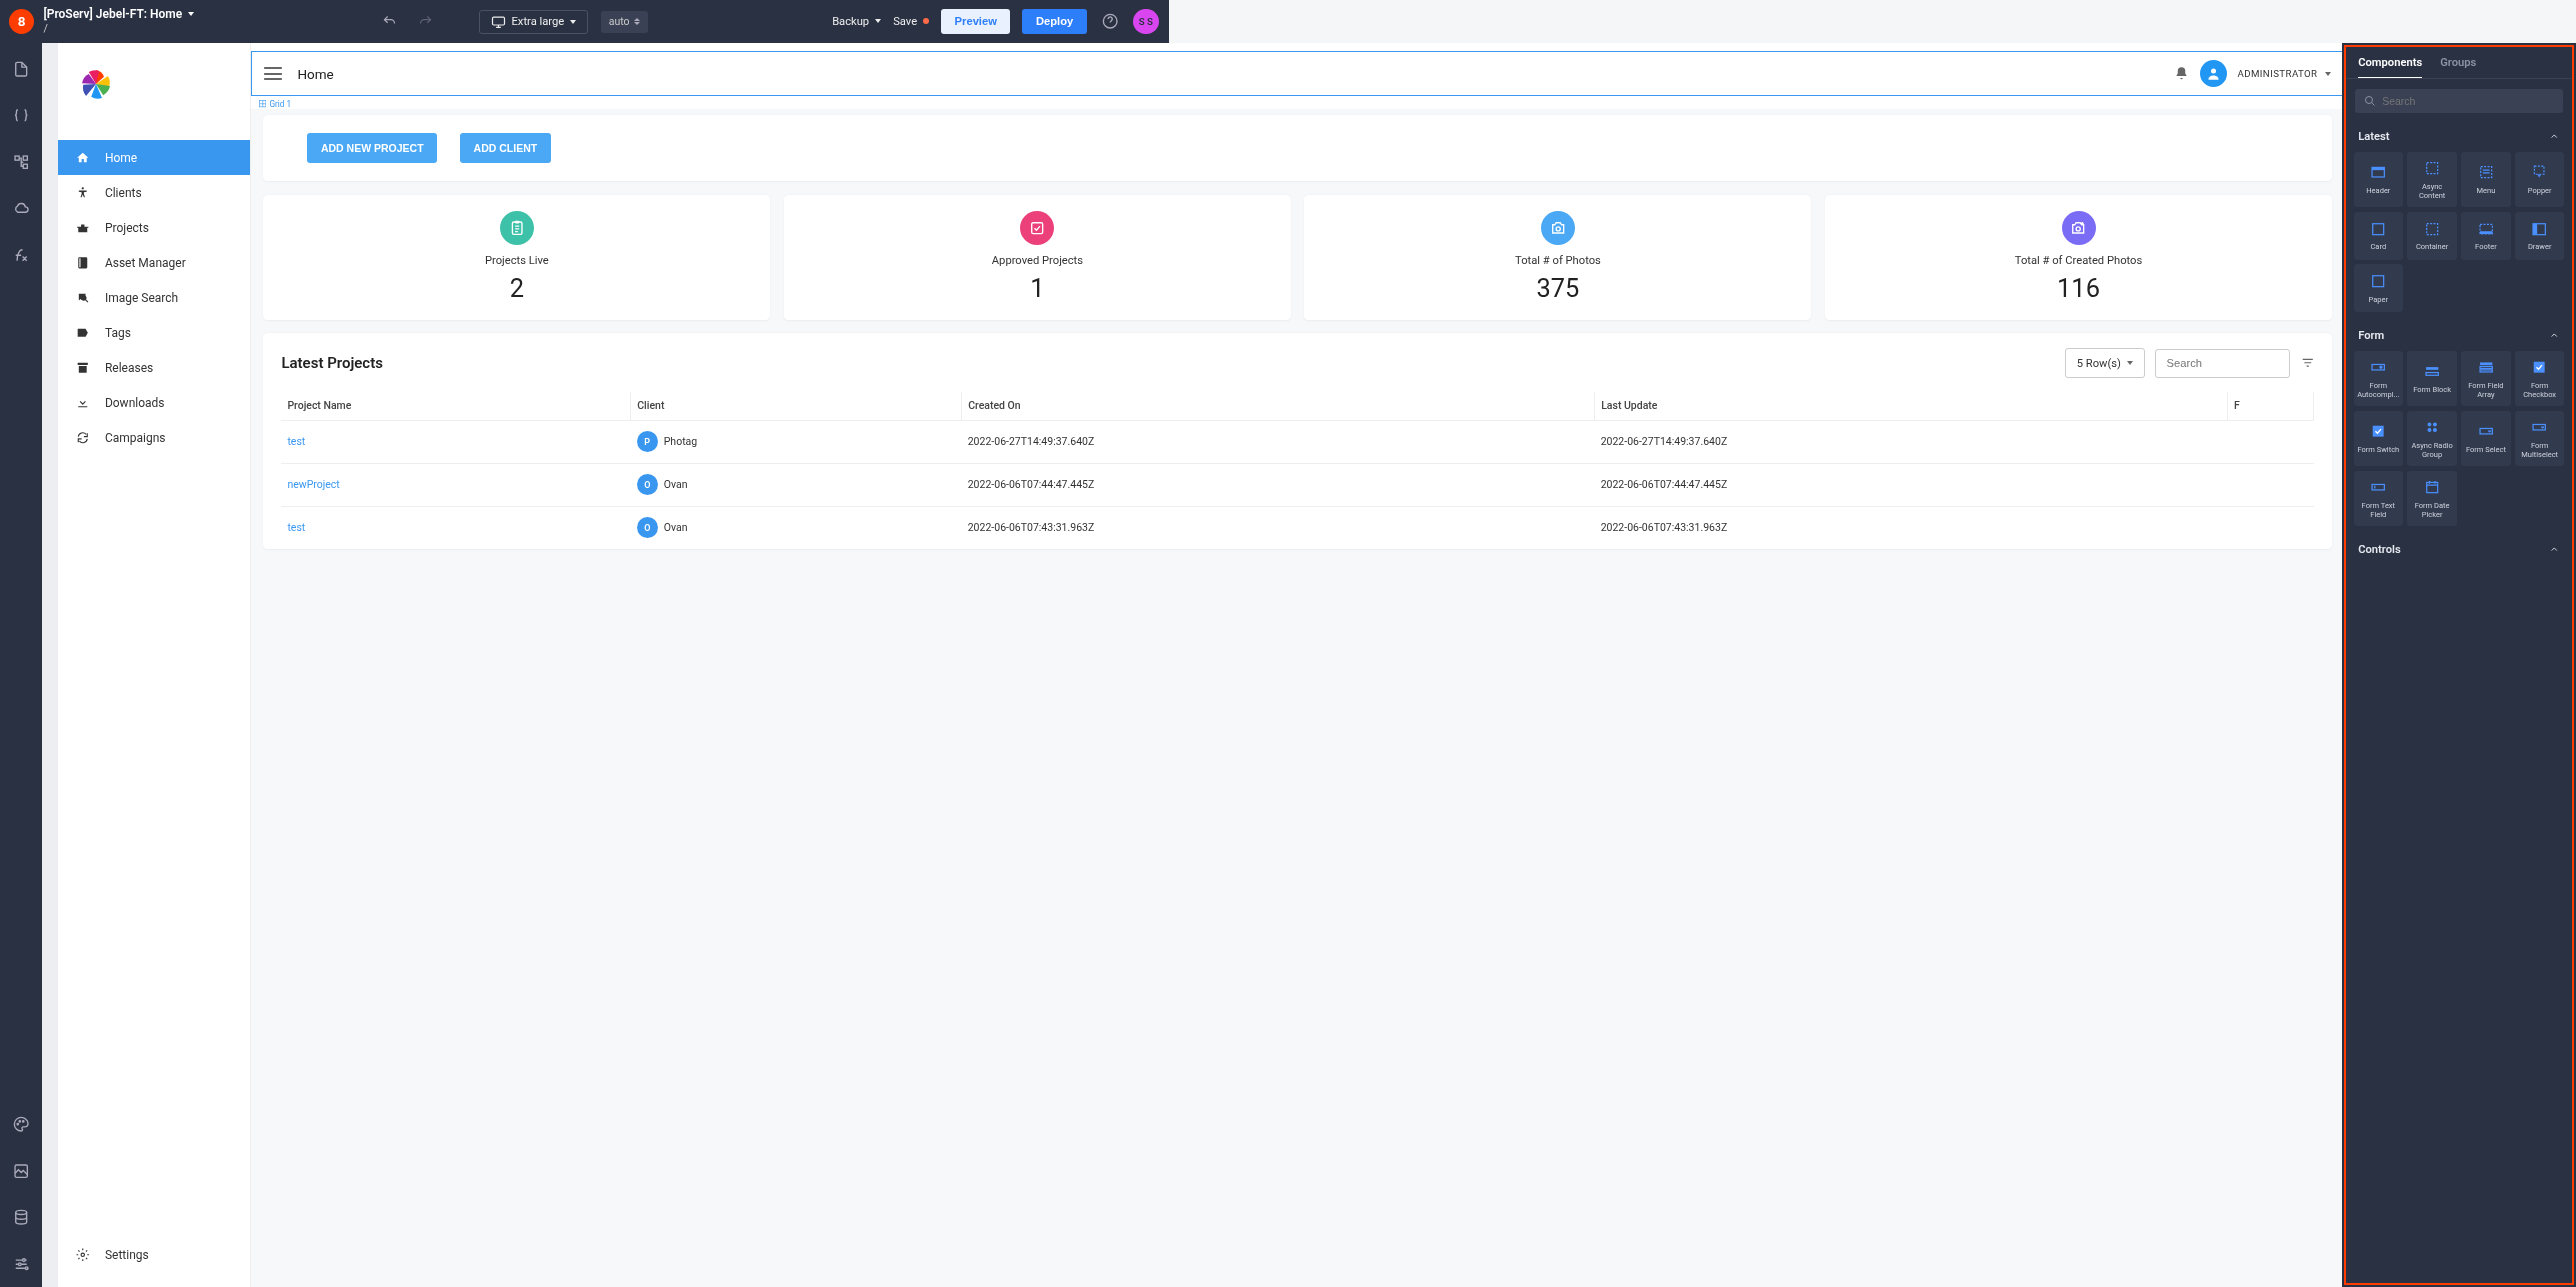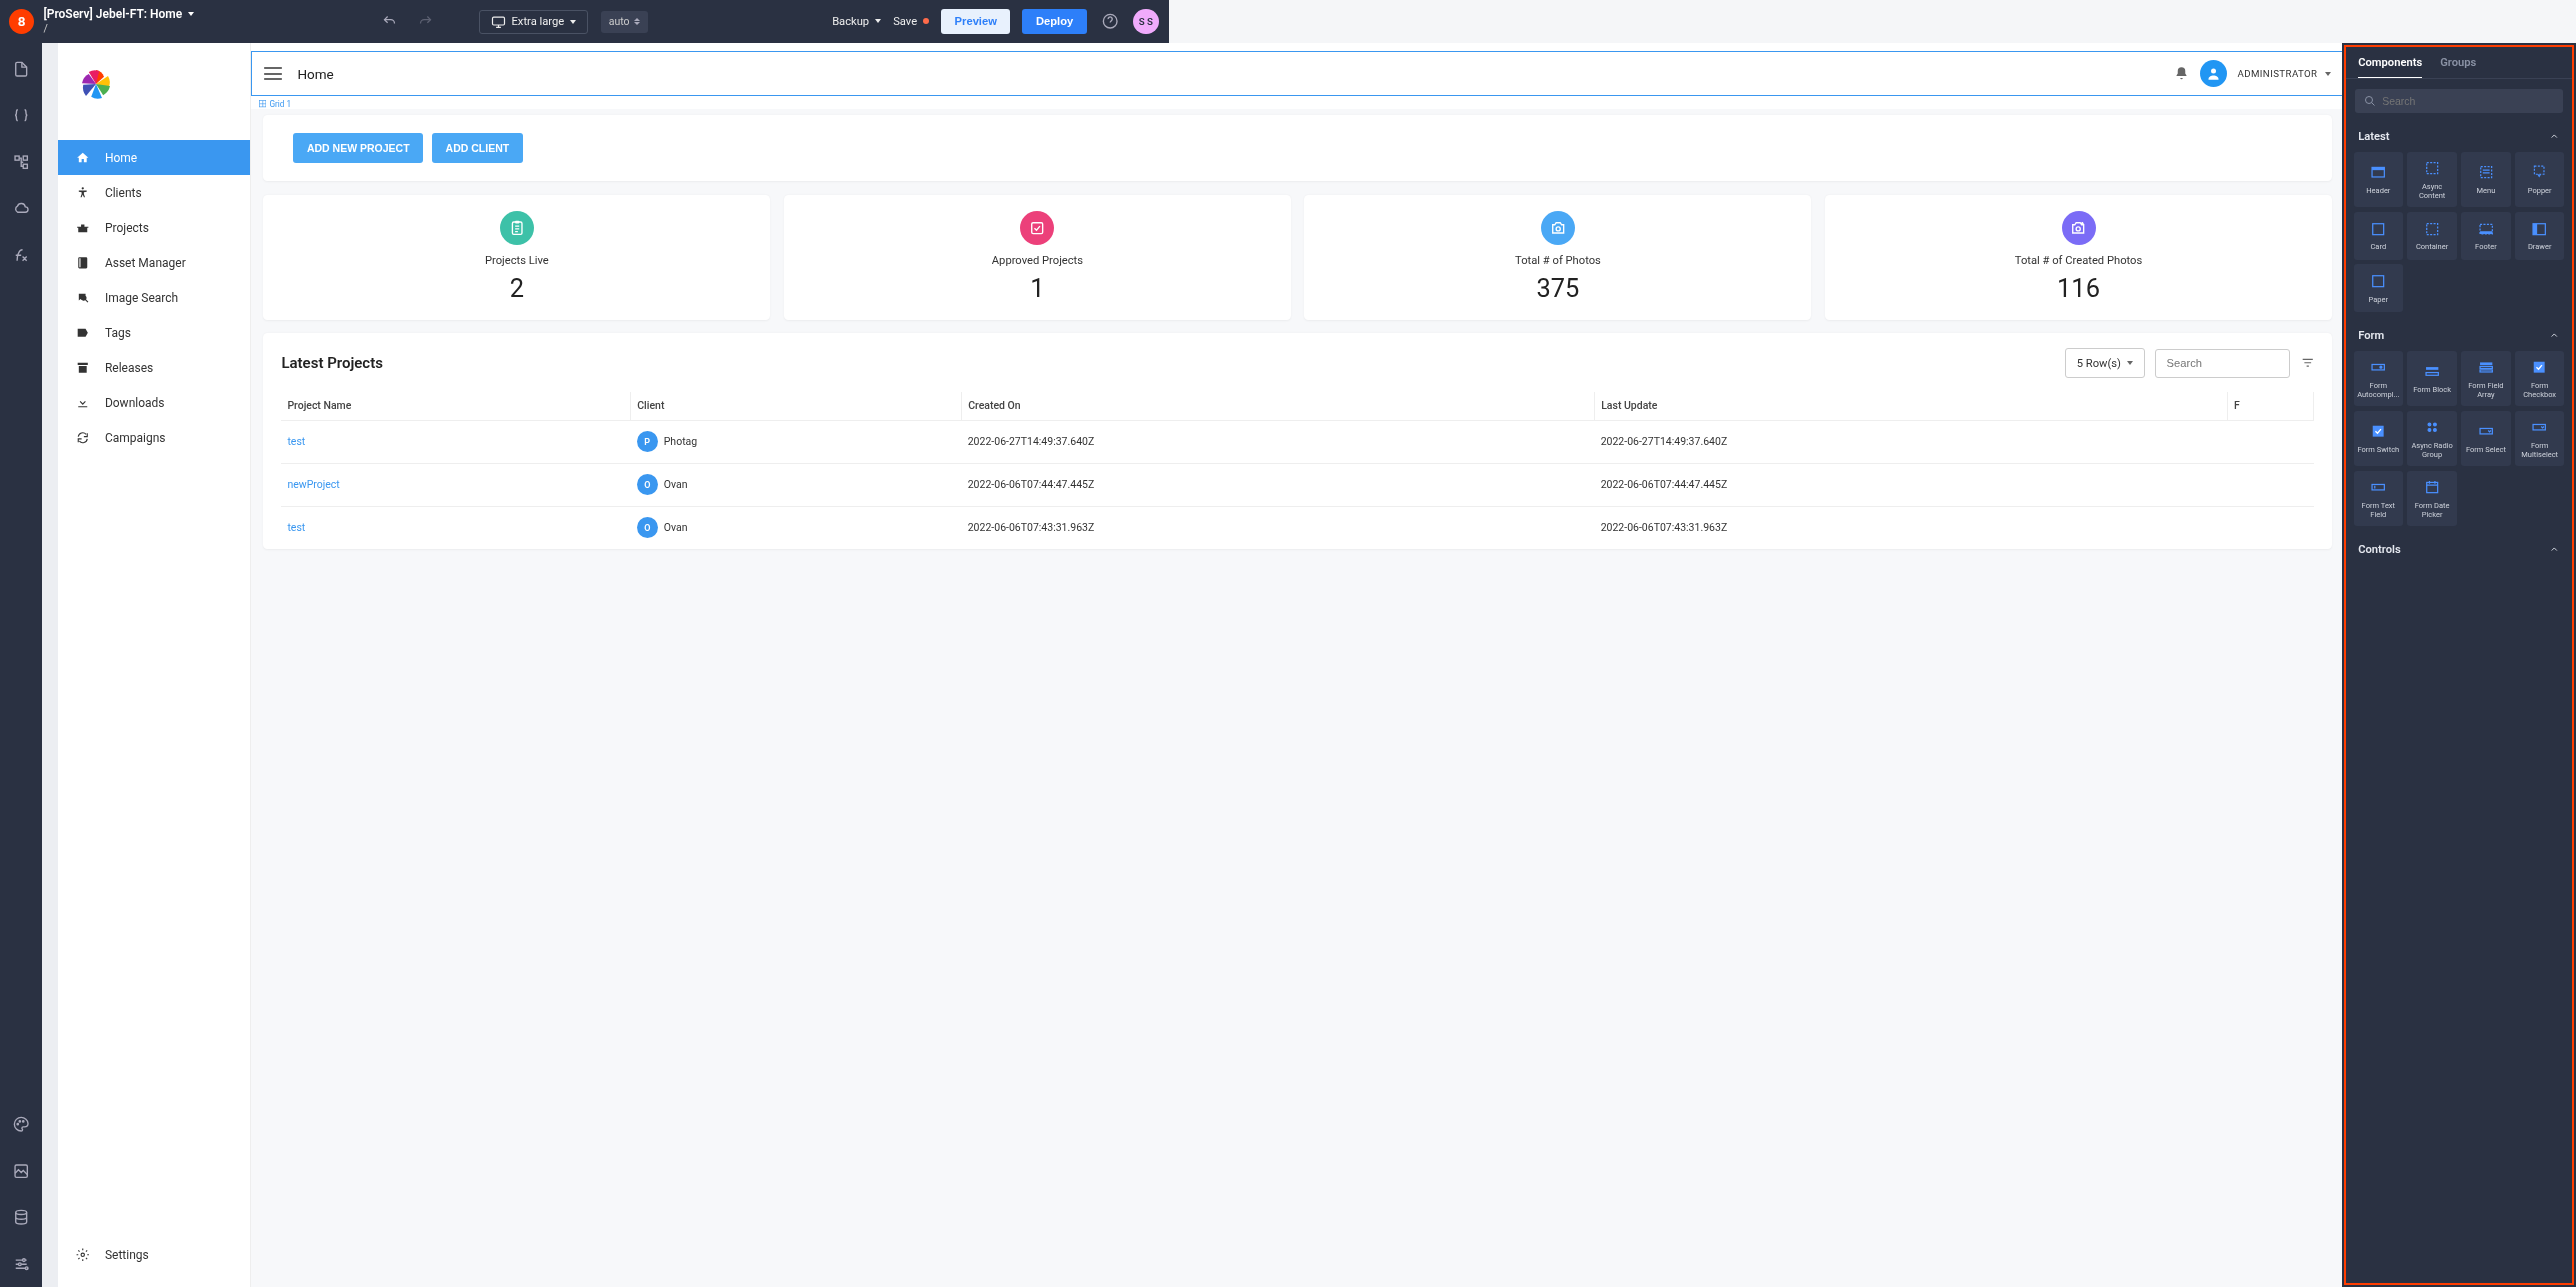--- a/index.html
+++ b/index.html
@@ -13,21 +13,21 @@
 .title-col { display: flex; flex-direction: column; line-height: 1.2; }
 .top-center { flex: 1; display: flex; align-items: center; justify-content: center; gap: 13.5px; }
 .icon-btn { width: 22.4px; height: 22.4px; display: flex; align-items: center; justify-content: center; color: #aab; cursor: pointer; }
 .viewport-sel { display: flex; align-items: center; gap: 6px; color: #eee; font-size: 11.2px; padding: 4.5px 10.5px; border: 0.7px solid #4a5264; border-radius: 3px; }
 .zoom-sel { display: flex; align-items: center; gap: 4.5px; background: #3a4154; color: #ccc; font-size: 10.5px; padding: 4.5px 7.5px; border-radius: 3px; }
 .top-actions { display: flex; align-items: center; gap: 12px; padding-right: 10.5px; }
 .txt-btn { font-size: 11.2px; color: #eee; display: flex; align-items: center; gap: 6px; cursor: pointer; }
 .red-dot { width: 6px; height: 6px; background: #ff6b4a; border-radius: 50%; }
 .btn-preview { background: #e8f1fd; color: #2d7ff9; border: none; padding: 6.7px 13.5px; border-radius: 3px; font-weight: 600; font-size: 11.2px; cursor: pointer; }
 .btn-deploy { background: #2d7ff9; color: #fff; border: none; padding: 6.7px 13.5px; border-radius: 3px; font-weight: 600; font-size: 11.2px; cursor: pointer; }
-.avatar-circle { width: 25.4px; height: 25.4px; background: #f0abfc; border-radius: 50%; display: flex; align-items: center; justify-content: center; font-size: 9.7px; font-weight: 600; color: #2a3142; }
+.avatar-circle { width: 25.4px; height: 25.4px; background: #d946ef; border-radius: 50%; display: flex; align-items: center; justify-content: center; font-size: 9.7px; font-weight: 600; color: #2a3142; }
 
 
 .left-rail { position: absolute; left: 0; top: 43px; bottom: 0; width: 42px; background: #2a3142; display: flex; flex-direction: column; align-items: center; padding-top: 15px; gap: 24px; }
 .rail-spacer { flex: 1; }
 
 
 .main-area { position: absolute; left: 42px; top: 43px; right: 229px; bottom: 0; background: #eceef2; overflow: hidden; }
 
 
 .canvas { position: absolute; inset: 0; background: #eceef2; }
@@ -45,21 +45,21 @@
 .hamburger { width: 18px; height: 13.5px; display: flex; flex-direction: column; justify-content: space-between; margin-right: 15px; }
 .hamburger div { height: 2.2px; background: #666; border-radius: 0.7px; }
 .appbar-title { font-size: 13.5px; color: #222; flex: 1; }
 .bell { width: 15px; color: #666; margin-right: 10.5px; }
 .user-avatar { width: 27px; height: 27px; background: #2196f3; border-radius: 50%; display: flex; align-items: center; justify-content: center; margin-right: 10.5px; }
 .admin-label { font-size: 9.7px; color: #333; letter-spacing: 0.4px; margin-right: 7.5px; }
 .grid-tag { font-size: 8.2px; color: #3a97f0; margin: 3px 0 0 7.5px; display: flex; align-items: center; gap: 3px; }
 .preview-body { flex: 1; background: #f7f8fa; padding: 6px 12px 0 12px; overflow: hidden; }
 .welcome-card { background: #fff; border-radius: 4.5px; padding: 18px 21px; display: flex; align-items: center; box-shadow: 0 0.7px 2.2px rgba(0,0,0,0.05); }
 .welcome-title { font-size: 22.4px; font-weight: 600; color: #222; flex: 1; }
-.pill-btn { background: #4aa8f5; color: #fff; border: none; padding: 9px 13.5px; font-size: 10.5px; font-weight: 600; border-radius: 3px; cursor: pointer; margin-left: 9px; }
+.pill-btn { background: #4aa8f5; color: #fff; border: none; padding: 9px 13.5px; font-size: 10.5px; font-weight: 600; border-radius: 3px; cursor: pointer; margin-left: 23px; }
 
 .stats-row { display: flex; gap: 13.5px; margin-top: 13.5px; }
 .stat-card { flex: 1; background: #fff; border-radius: 4.5px; padding: 16.4px 10.5px; text-align: center; box-shadow: 0 0.7px 2.2px rgba(0,0,0,0.05); }
 .stat-icon { width: 34px; height: 34px; border-radius: 50%; margin: 0 auto 9px; display: flex; align-items: center; justify-content: center; }
 .stat-label { font-size: 11.2px; color: #333; margin-bottom: 4.5px; line-height: 1.3; }
 .stat-val { font-size: 25.4px; font-weight: 400; color: #222; }
 
 .projects-card { background: #fff; border-radius: 4.5px; margin-top: 13.5px; padding: 15px 18px 0 18px; box-shadow: 0 0.7px 2.2px rgba(0,0,0,0.05); }
 .proj-head { display: flex; align-items: center; gap: 10.5px; margin-bottom: 13.5px; }
 .proj-title { font-size: 15px; font-weight: 600; color: #222; flex: 1; }

